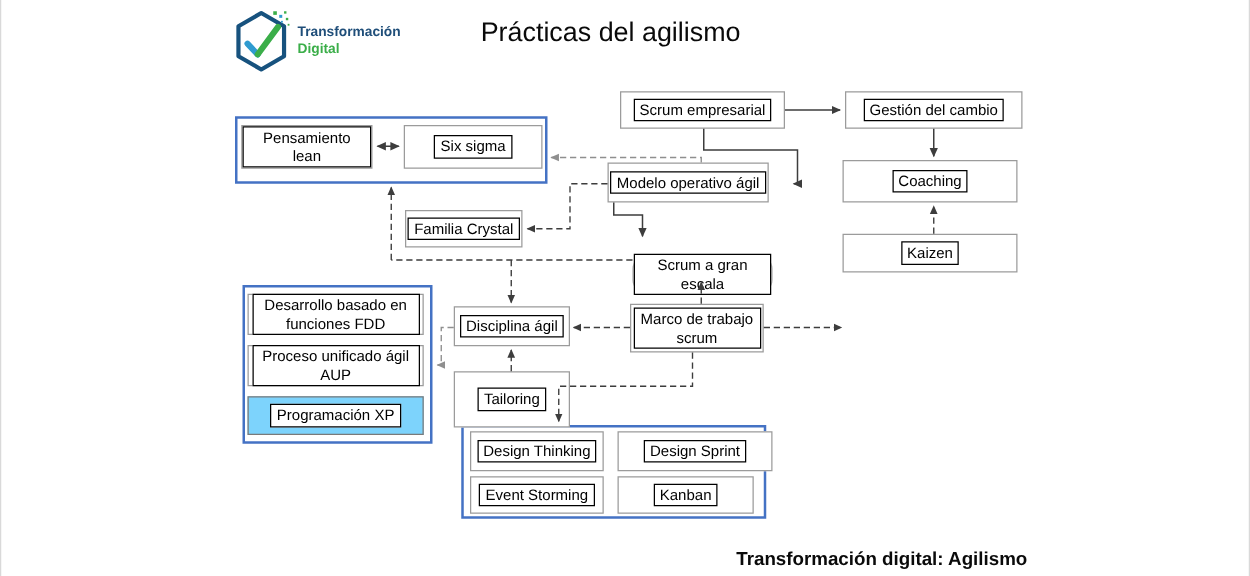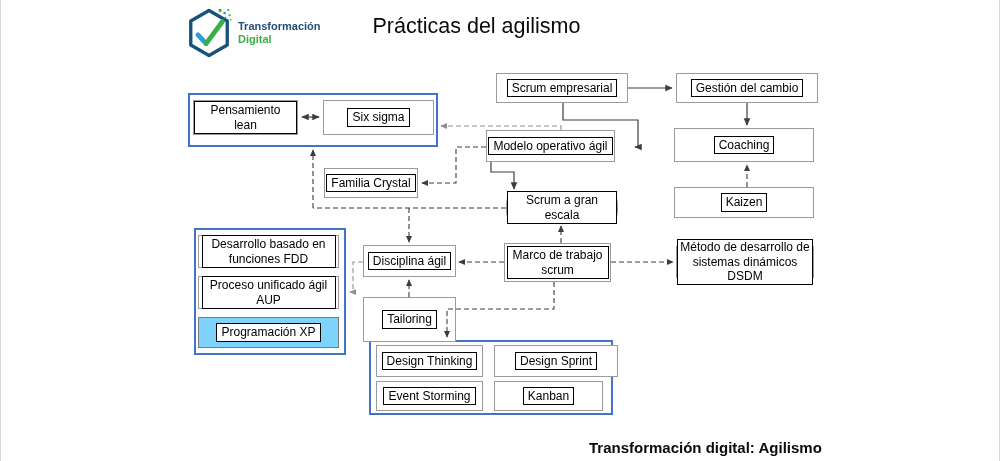--- a/index.html
+++ b/index.html
@@ -1,21 +1,21 @@
 <!DOCTYPE html>
 <html><head>
 <meta charset="utf-8">
 <style>
   html,body{margin:0;padding:0;background:#fff;}
   .canvas{
     position:relative;width:1000px;height:461px;background:#fff;
     font-family:"Liberation Sans",sans-serif;color:#000;overflow:hidden;
     border-left:1px solid #d9d9d9;border-right:1px solid #d9d9d9;box-sizing:border-box;
   }
-  .title{position:absolute;left:348px;top:14px;width:255px;text-align:center;
+  .title{position:absolute;left:360px;top:14px;width:255px;text-align:center;
     font-size:21.5px;color:#0a0a0a;}
   .footer{position:absolute;left:588px;top:439px;font-size:15px;font-weight:bold;color:#0a0a0a;}
   .logo{position:absolute;left:184px;top:8px;display:flex;align-items:center;}
   .logo-text{margin-left:5px;line-height:1.15;}
   .logo-line1{font-size:11px;font-weight:bold;color:#1F4E79;}
   .logo-line2{font-size:11px;font-weight:bold;color:#3BAE49;}
   .box{position:absolute;background:#fff;border:1px solid #9b9b9b;
     display:flex;align-items:center;justify-content:center;box-sizing:border-box;}
   .lbl{border:1px solid #000;background:#fff;padding:1px 4px;font-size:12px;
     line-height:1.2;text-align:center;}
@@ -71,32 +71,29 @@
     <span class="lbl">Coaching</span>
     </div>
 
   <div class="box" style="left:323px;top:168px;width:94px;height:30px;">
     <span class="lbl">Familia Crystal</span>
     </div>
   <div class="box" style="left:673px;top:187px;width:140px;height:31px;">
     <span class="lbl">Kaizen</span>
     </div>
 
-  <div class="box" style="left:505px;top:192px;width:112px;height:31px;border-radius:11px;">
+  <div class="box" style="left:505px;top:204px;width:112px;height:31px;border-radius:11px;">
     <span class="lbl">Scrum a gran escala</span>
     </div>
 
   <div class="box" style="left:362px;top:245px;width:93px;height:32px;">
     <span class="lbl">Disciplina ágil</span>
     </div>
   <div class="box" style="left:503px;top:243px;width:107px;height:39px;">
     <span class="lbl" style="max-width:92px;">Marco de trabajo scrum</span>
-    </div>
-  <div class="box" style="left:675px;top:246px;width:138px;height:32px;">
-    <span class="lbl" style="padding:0 1px;max-width:132px;">Método de desarrollo de sistemas dinámicos DSDM</span>
     </div>
 
   <div class="box" style="left:362px;top:297px;width:93px;height:45px;">
     <span class="lbl">Tailoring</span>
     </div>
 
   <div class="box" style="left:197px;top:235px;width:141px;height:33px;">
     <span class="lbl" style="max-width:124px;">Desarrollo basado en funciones FDD</span>
     </div>
   <div class="box" style="left:197px;top:276px;width:141px;height:33px;">

